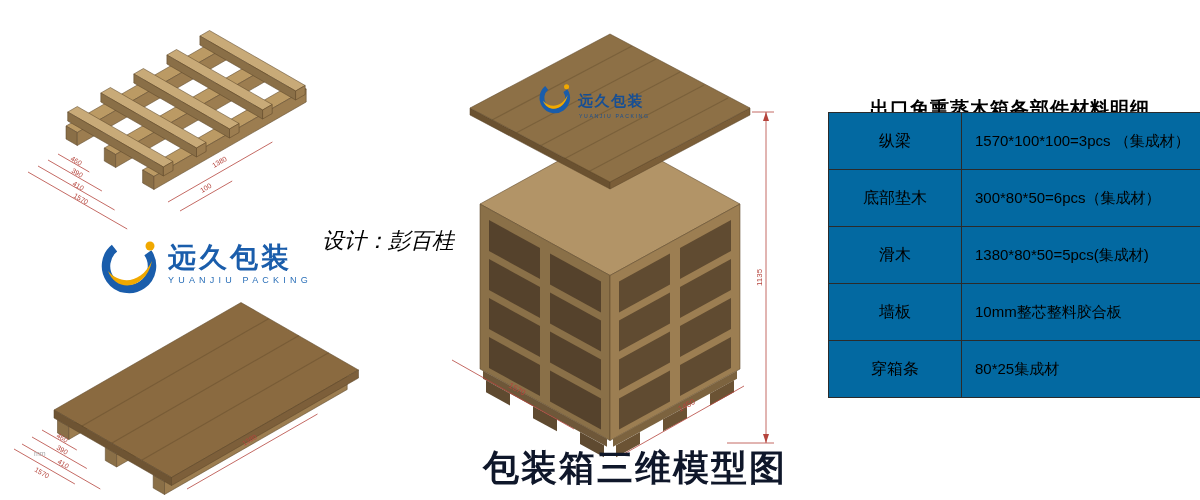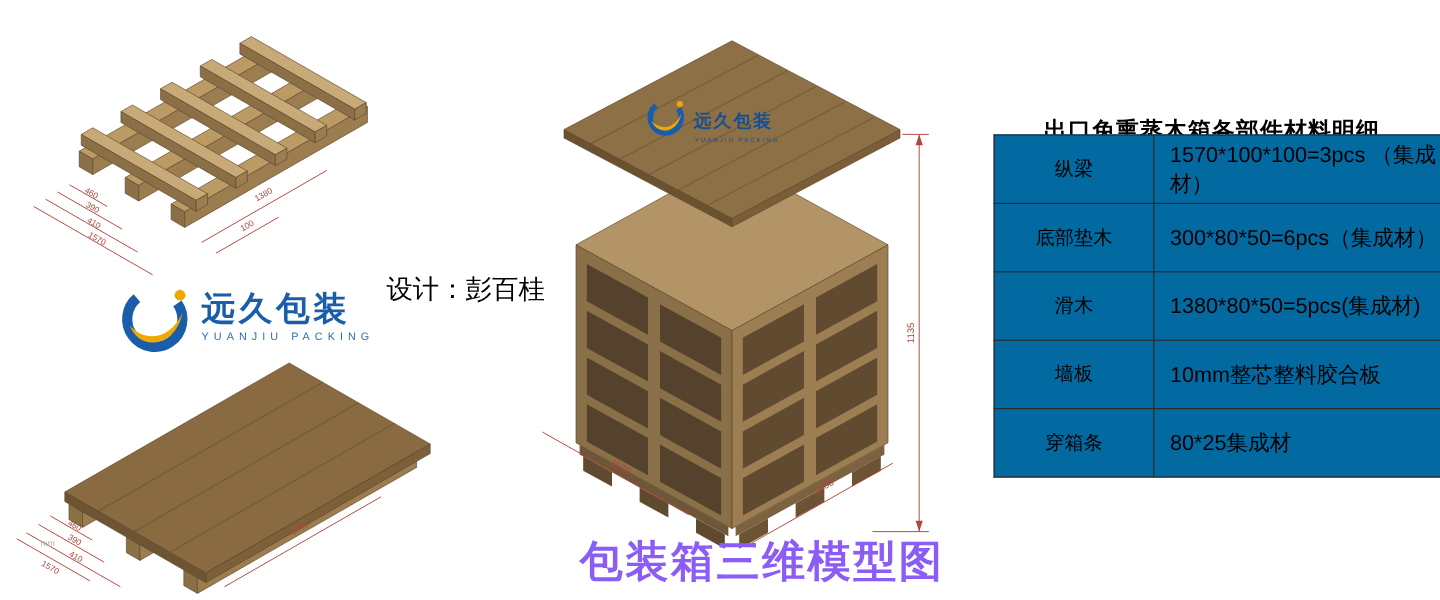--- a/index.html
+++ b/index.html
@@ -11,25 +11,25 @@
   
   .edge{stroke:#5e482b;stroke-width:.55;stroke-linejoin:round;}
   .dim-line{stroke:#b5443c;stroke-width:.8;fill:none;}
   .dim-text{fill:#b5443c;font-size:7px;}
   .dim-text-lg{fill:#b5443c;font-size:8px;}
   
   .logo-box{display:flex;align-items:center;gap:8px;}
   .logo-text .cn{font-size:28px;font-weight:bold;color:#1a5dab;letter-spacing:3px;line-height:1.05;}
   .logo-text .en{font-size:9px;color:#2a6fb8;letter-spacing:4.2px;margin-top:3px;}
   .credit{font-size:22px;color:#000;}
-  .main-title{font-size:36px;font-weight:bold;letter-spacing:2px;text-align:center;color:#8b5cf6;}
+  .main-title{font-size:36px;font-weight:bold;letter-spacing:2px;text-align:center;color:#0f172a;}
   
   .spec-title{font-size:19px;font-weight:bold;text-align:center;letter-spacing:1px;margin-top:36px;}
   table.spec{border-collapse:collapse;table-layout:fixed;width:374px;background:#0369a1;}
-  table.spec td{border:1px solid #2b2b2b;height:54px;vertical-align:middle;font-size:18px;}
+  table.spec td{border:1px solid #2b2b2b;height:54px;vertical-align:middle;font-size:15px;}
   table.spec td.part{width:130px;text-align:center;font-size:16px;}
   table.spec td.val{padding-left:13px;}
   .footnote{font-size:7px;color:#a9a9a9;}
 </style>
 </head>
 <body>
 
 <div class="sheet">
 
   <svg class="abs" style="left:18px;top:6px;" width="310" height="235" viewBox="0 0 310 235">
@@ -128,21 +128,21 @@
         </g>
       </defs>
       <use href="#brandIcon" transform="translate(1,2)"></use>
     </svg>
     <div class="logo-text">
       <div class="cn">远久包装</div>
       <div class="en">YUANJIU PACKING</div>
     </div>
   </div>
 
-  <div class="abs credit" style="left:322px;top:226px;">设计：彭百桂</div>
+  <div class="abs credit" style="left:322px;top:226px;font-style:italic;">设计：彭百桂</div>
 
   <svg class="abs" style="left:422px;top:8px;" width="380" height="468" viewBox="0 0 380 468">
     <defs>
       <clipPath id="lidClip">
           <polygon points="48,100 188,26 328,100 188,174"></polygon>
         </clipPath>
     </defs>
 
     <g>
       <polygon class="edge" fill="#b29467" points="58,196 188,124.5 318,196 188,267.5"></polygon>

